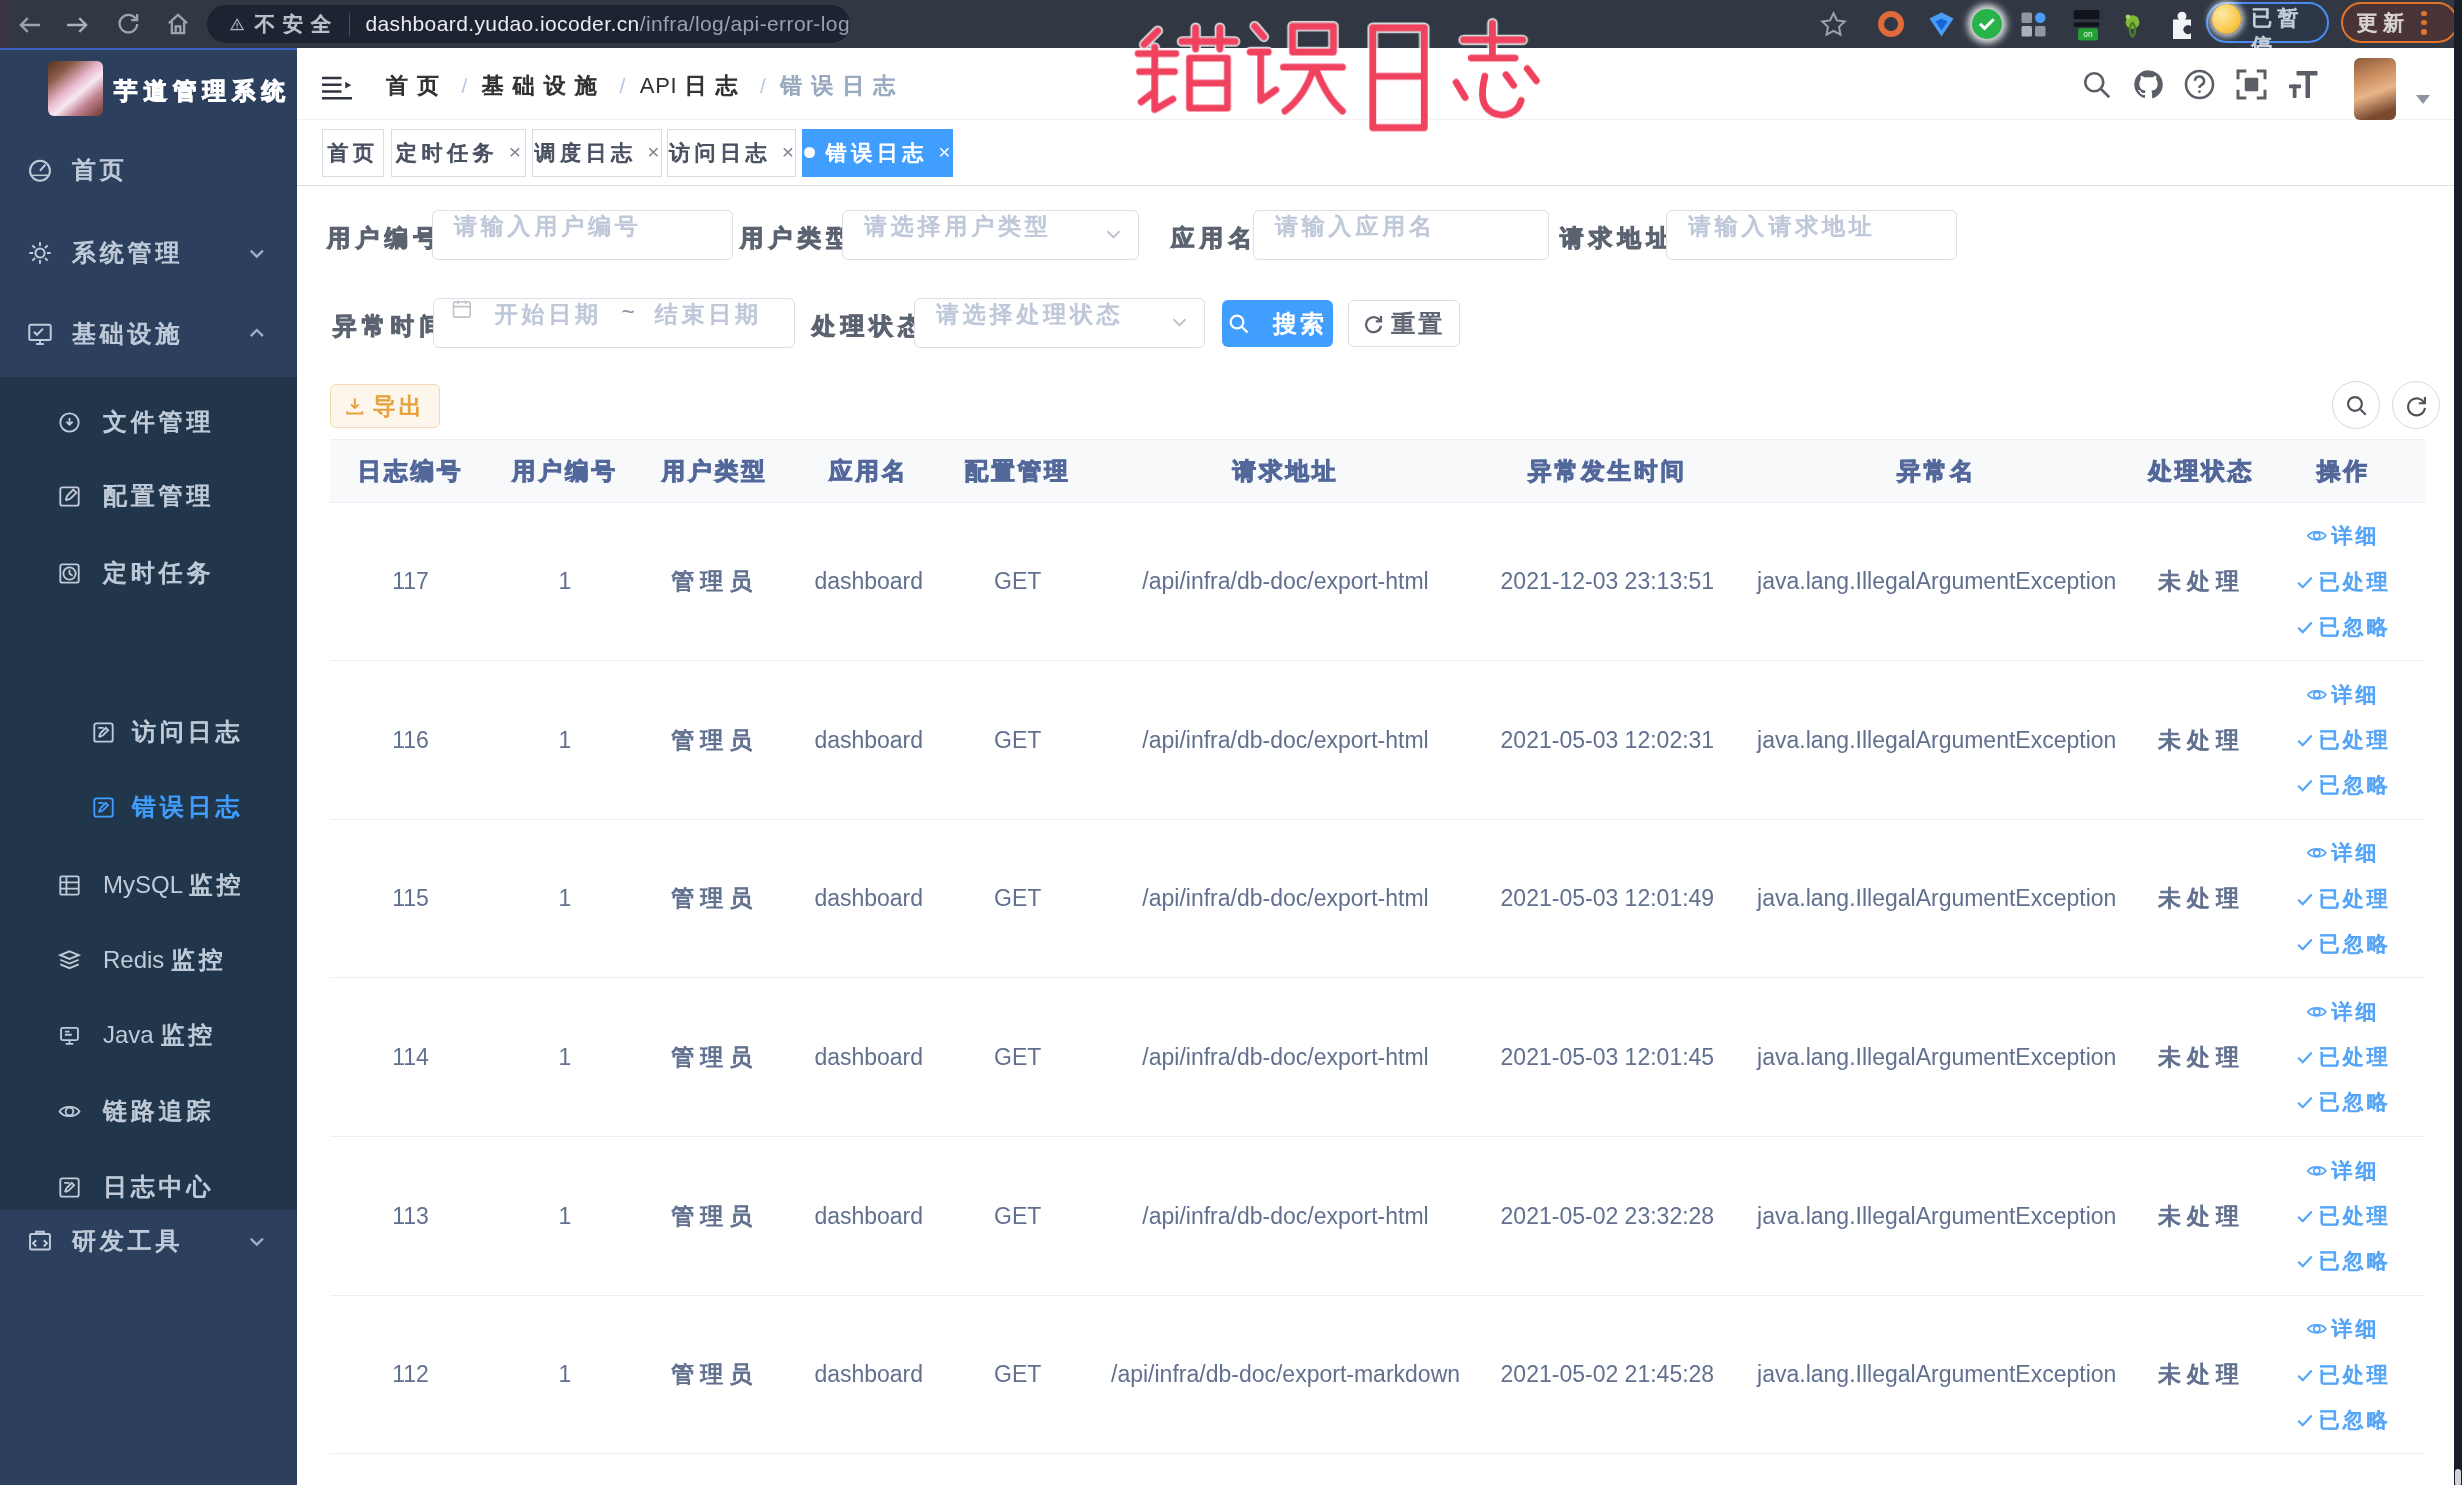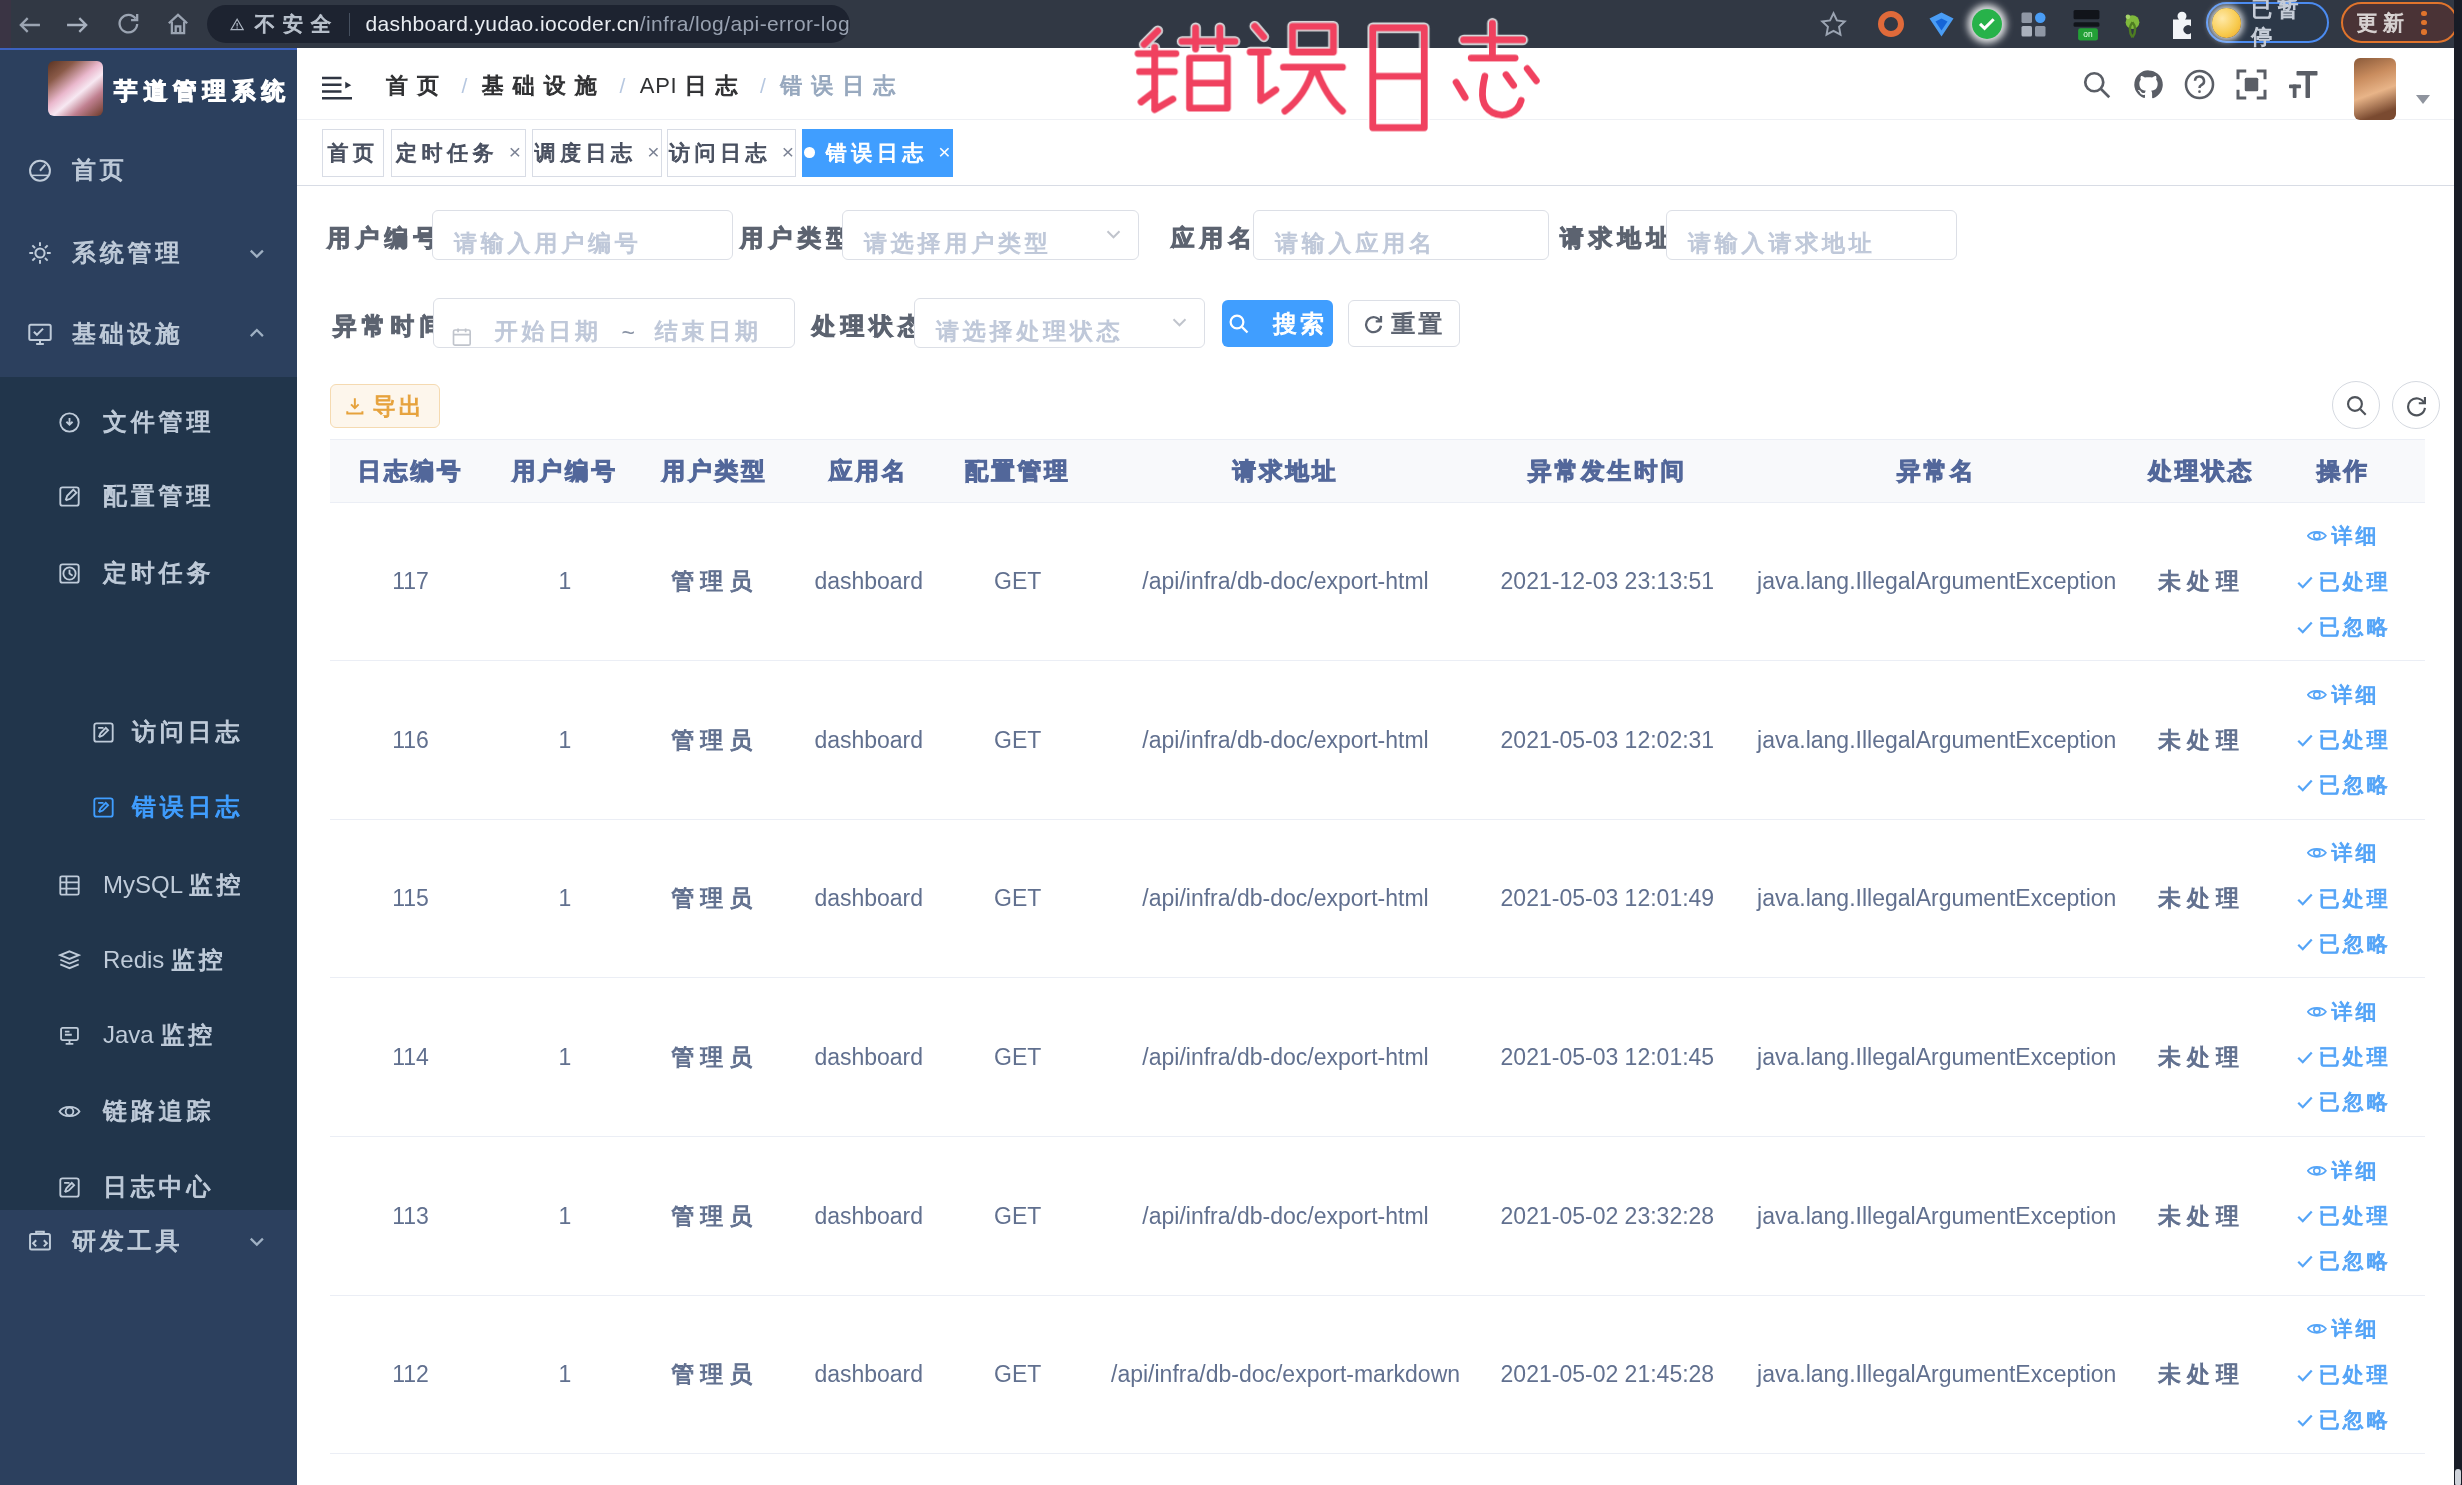--- a/index.html
+++ b/index.html
@@ -12,21 +12,21 @@
 #chrome .winedge { position:absolute; left:0; top:0; width:10.6px; height:48px; background:#3a3444; }
 #urlpill { position:absolute; left:207px; top:5.3px; width:643px; height:38px; border-radius:19px; background:#1d2330; display:flex; align-items:center; color:#aab3c0; white-space:nowrap; overflow:hidden; }
 #urlpill .warn { margin-left:23px; }
 #urlpill .nsafe { font-size:20.4px; color:#bac2cd; margin-left:10.6px; letter-spacing:0.8px; }
 #urlpill .sep { width:1.5px; height:23px; background:#46505f; margin:0 15px 0 10.6px; }
 #urlpill .url { font-size:21px; color:#e9edf2; letter-spacing:0.4px; }
 #urlpill .url .dim { color:#98a1b0; }
 
 
 .ext { position:absolute; top:0; height:48px; display:flex; align-items:center; justify-content:center; }
-#pill1 { position:absolute; left:2206px; top:2.3px; width:123px; height:41px; border:2.3px solid #4b8bf0; border-radius:20.4px; background:#2c3848; display:flex; align-items:center; }
+#pill1 { position:absolute; left:2206px; top:2.3px; width:123px; height:41px; border:2.3px solid #4b8bf0; border-radius:20.4px; background:#2c3848; display:flex; }
 #pill1 .emoji { width:30px; height:30px; border-radius:50%; background:radial-gradient(circle at 35% 35%, #ffe9a8, #f7c94b 60%, #eba02c); margin-left:3.8px; position:relative; box-shadow:0 0 6px 3px rgba(255,255,255,.75); }
 #pill1 .txt { color:#c6cdd8; font-size:21px; margin-left:10.6px; }
 #pill2 { position:absolute; left:2341px; top:2.3px; width:117px; height:41px; border:2.3px solid #e0742c; border-radius:20.4px; background:#4a3336; display:flex; align-items:center; }
 #pill2 .txt { color:#d8d3d2; font-size:21px; margin-left:13.6px; }
 #pill2 .dots { margin-left:12px; color:#e0742c; display:flex; flex-direction:column; gap:3.8px; }
 #pill2 .dots i { width:5.3px; height:5.3px; border-radius:50%; background:#e0742c; }
 
 
 #rightedge { position:absolute; right:0; top:0; width:7.6px; height:1486px; background:#181c26; z-index:50; }
 #rightedge .thumb { position:absolute; left:0.8px; width:6px; top:1469px; height:16.7px; border-radius:3px; background:#cfd3da; }
@@ -66,21 +66,21 @@
 
 #tabs { position:absolute; left:0; top:73px; width:2157px; height:65px; background:#fff; border-bottom:1.5px solid #d8dce5; }
 .tag { position:absolute; top:7.6px; height:48px; border:1.5px solid #d8dce5; background:#fff; color:#495060; font-size:21px; display:flex; align-items:center; justify-content:center; }
 .tag .x { display:inline-block; margin-left:10.6px; color:#7b8294; font-size:21px; transform:translateY(-0.8px); }
 .tag.on { background:#409eff; border-color:#409eff; color:#fff; }
 .tag.on .dot { width:10.6px; height:10.6px; border-radius:50%; background:#fff; margin-right:10.6px; }
 .tag.on .x { color:#fff; }
 
 
 .flabel { position:absolute; font-size:23.5px; font-weight:bold; color:#5c6370; letter-spacing:5.3px; }
-.fin { position:absolute; height:50px; border:1.5px solid #dcdfe6; border-radius:6px; background:#fff; display:flex; align-items:flex-end; color:#bfc8d9; font-size:23px; }
+.fin { position:absolute; height:50px; border:1.5px solid #dcdfe6; border-radius:6px; background:#fff; display:flex; align-items:flex-start; color:#bfc8d9; font-size:23px; }
 .fin .ph { margin-left:21px; }
 .fin .chev { position:absolute; right:16.7px; top:18px; width:15px; height:10.6px; }
 .btn { position:absolute; height:47px; border-radius:6px; font-size:24px; display:flex; align-items:center; justify-content:center; }
 #bsearch { left:925px; top:252px; width:111px; background:#409eff; color:#fff; gap:24px; }
 #breset { left:1051px; top:252px; width:112px; background:#fff; border:1.5px solid #dcdfe6; color:#5c6370; gap:7.6px; }
 #bexport { left:33px; top:336px; width:110px; height:44px; background:#fdf6ec; border:1.5px solid #f5dab1; color:#e6a23c; font-size:23px; display:flex; align-items:center; justify-content:center; border-radius:6px; position:absolute; gap:7.6px; }
 .cbtn { position:absolute; top:333px; width:48px; height:48px; border:1.5px solid #d5d9e0; border-radius:50%; background:#fff; display:flex; align-items:center; justify-content:center; color:#4e535a; }
 
 
 #table { position:absolute; left:33px; top:391px; width:2095px; }

